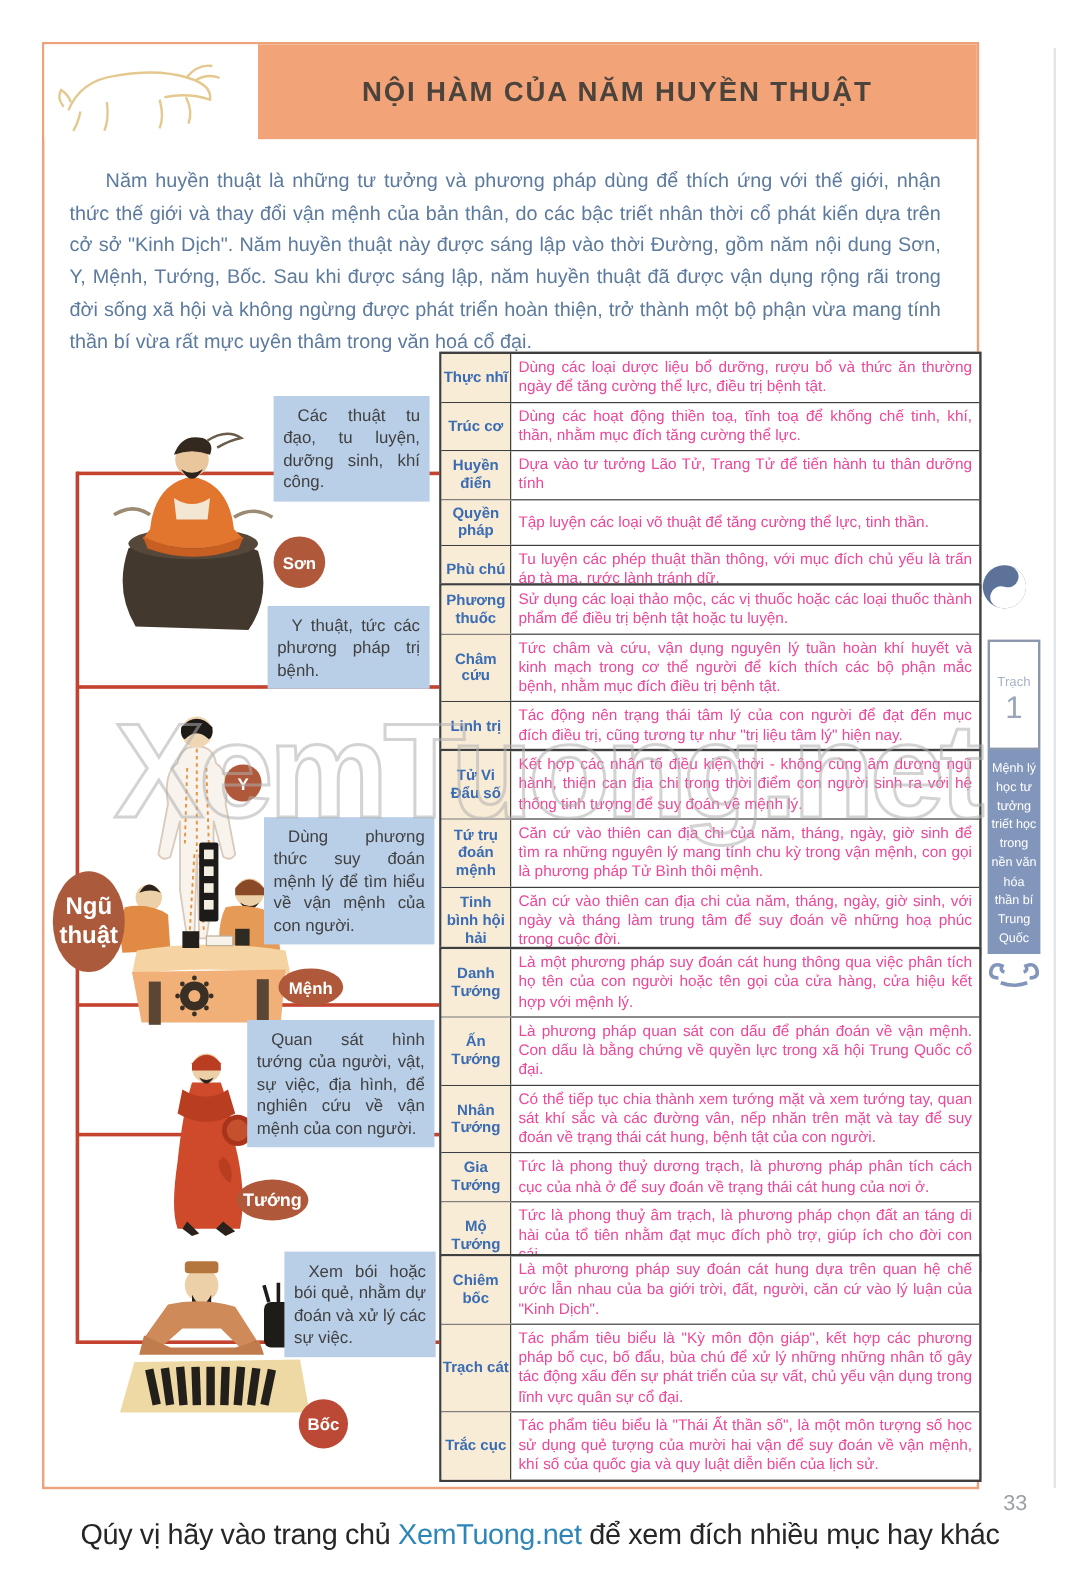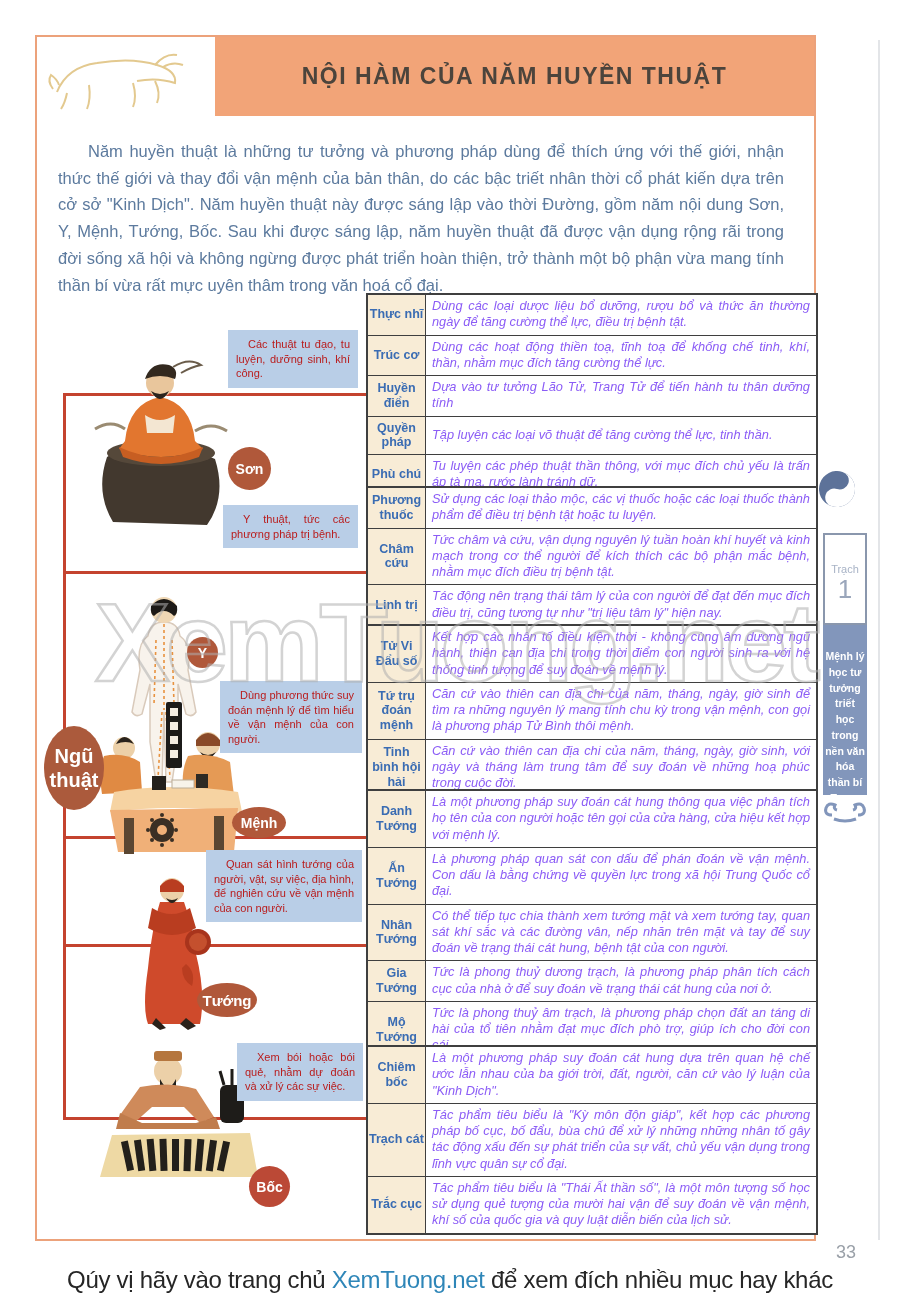--- a/index.html
+++ b/index.html
@@ -24,21 +24,21 @@
   .vline { position:absolute; left:63px; top:393px; width:3px; height:727px; background:#c4432f; z-index:2; }
   .branch { position:absolute; left:64px; width:304px; height:3px; background:#c4432f; z-index:2; }
   .branch.b0 { top:393px; } .branch.b1 { top:571px; } .branch.b2 { top:836px; }
   .branch.b3 { top:944px; } .branch.b4 { top:1117px; }
 
   .hub { position:absolute; left:44px; top:726px; width:60px; height:84px; background:#ab5a3c;
          border-radius:50%; color:#fff; font-weight:bold; font-size:20px; line-height:1.2;
          display:flex; align-items:center; justify-content:center; text-align:center; z-index:12; }
 
   
-  .callout { position:absolute; background:#b9cee7; color:#b91c1c; font-size:11px; line-height:1.32;
+  .callout { position:absolute; background:#b9cee7; color:#404040; font-size:14px; line-height:1.32;
              padding:7px 8px; text-align:justify; text-indent:12px; z-index:10; }
   .callout.c0 { left:228px; top:330px; width:130px; }
   .callout.c1 { left:223px; top:505px; width:135px; }
   .callout.c2 { left:220px; top:681px; width:142px; }
   .callout.c3 { left:206px; top:850px; width:156px; }
   .callout.c4 { left:237px; top:1043px; width:126px; }
 
   
   .badge { position:absolute; background:#b0583a; color:#fff; font-weight:bold; font-size:14px;
            display:flex; align-items:center; justify-content:center; z-index:12; border-radius:50%; }
@@ -50,37 +50,37 @@
 
   
   .tbl { position:absolute; left:366px; width:452px; border:2px solid #3f3f3f; background:#fff; z-index:8; }
   .tbl.t0 { top:293px; } .tbl.t1 { top:486px; } .tbl.t2 { top:624px; }
   .tbl.t3 { top:789px; } .tbl.t4 { top:1045px; }
   .trow { display:flex; border-bottom:1px solid #3f3f3f; }
   .trow:last-child { border-bottom:none; }
   .tlabel { width:58px; flex:0 0 58px; background:#f8ecd6; color:#3a6cb3; font-weight:bold;
             font-size:12.5px; line-height:1.18; text-align:center; padding:4px 1px;
             border-right:1px solid #3f3f3f; display:flex; align-items:center; justify-content:center; }
-  .tdesc { flex:1; font-size:12.8px; line-height:1.27; color:#8b5cf6; padding:3px 6px 4px;
-           text-align:justify; display:flex; align-items:center;font-style:italic; }
+  .tdesc { flex:1; font-size:12.8px; line-height:1.27; color:#ec4899; padding:3px 6px 4px;
+           text-align:justify; display:flex; align-items:center; }
 
   
   .illus { position:absolute; z-index:5; }
   .il0 { left:85px;  top:337px; } .il1 { left:118px; top:592px; } .il2 { left:88px; top:700px; }
   .il3 { left:122px; top:868px; } .il4 { left:92px;  top:1045px; }
 
   
   .yinyang { position:absolute; left:817px; top:466px; z-index:3; }
   .chapter-box { position:absolute; left:823px; top:533px; width:44px; height:92px; background:#fff;
                  border:2px solid #8a97ad; text-align:center; }
   .chapter-box .chap { font-size:11px; color:#a8b3c6; margin-top:28px; }
   .chapter-box .num { font-size:26px; color:#9aa6bb; line-height:1.1; }
   .vtitle { position:absolute; left:823px; top:625px; width:44px; height:170px; background:#8296bb;
-            color:#fff; font-size:10.5px; font-weight:bold; line-height:1.5; text-align:center;
-            padding:24px 2px; }
+            color:#fff; font-size:10.5px; font-weight:normal; line-height:1.5; text-align:center;
+            padding:8px 2px; }
   .cloud { position:absolute; left:820px; top:797px; }
 
   
   .watermark { position:absolute; left:95px; top:578px; z-index:40; pointer-events:none;
                font-size:112px; font-weight:bold; letter-spacing:-4px; white-space:nowrap;
                color:transparent; -webkit-text-stroke:2.5px rgba(175,175,175,0.55); }
 
   
   .pagenum { position:absolute; left:836px; top:1242px; font-size:18px; color:#9aa0a8; }
   .footer { position:absolute; left:0; top:1266px; width:900px; text-align:center;

